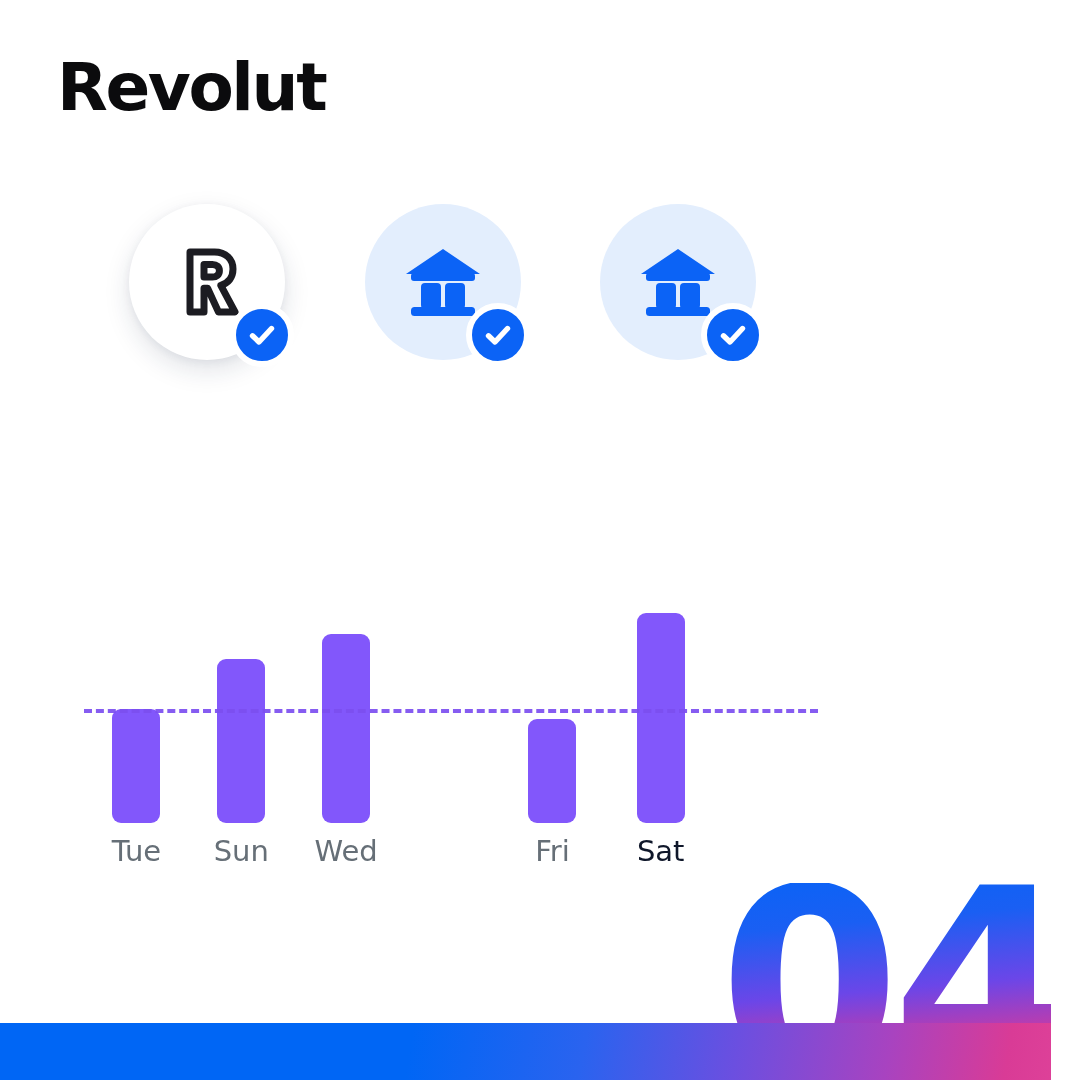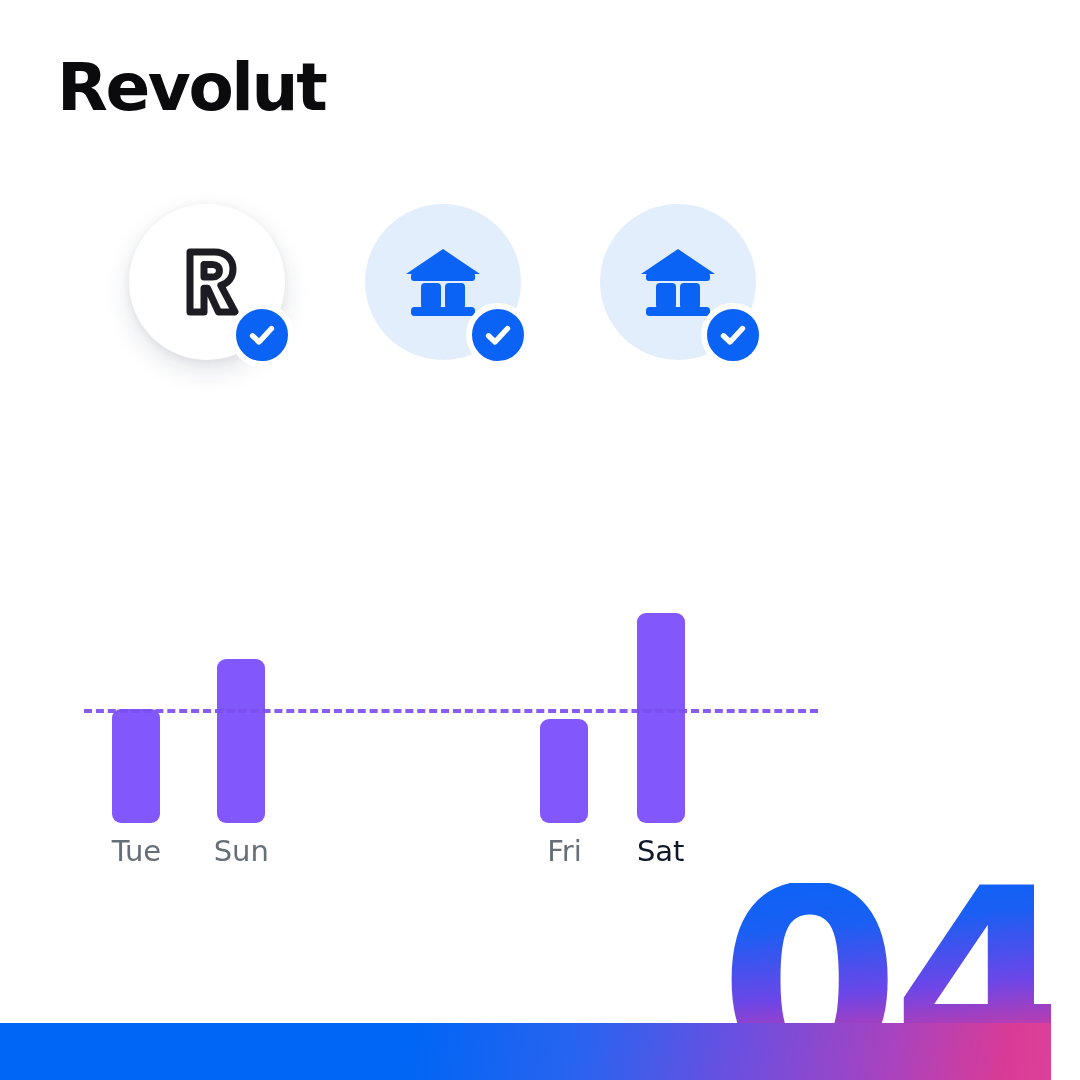--- a/index.html
+++ b/index.html
@@ -236,21 +236,25 @@
 
   <div id="plot">
       <div class="bar-slot" style="left: 0px; width: 104.857px;">
         <div class="bar" title="Mon" style="height: 114.179px; background: rgb(130, 87, 251);"></div>
         <div class="bar-label" style="color: rgb(102, 111, 119);">Tue</div>
       </div>
       <div class="bar-slot" style="left: 104.857px; width: 104.857px;">
         <div class="bar" title="Tue" style="height: 163.821px; background: rgb(130, 87, 251);"></div>
         <div class="bar-label" style="color: rgb(102, 111, 119);">Sun</div>
       </div>
-      <div class="bar-slot" style="left: 428px; width: 104.857px;">
+      <div class="bar-slot" style="left: 209.714px; width: 104.857px;">
+        <div class="bar" title="Wed" style="height: 188.643px; background: rgb(130, 87, 251);"></div>
+        <div class="bar-label" style="color: rgb(102, 111, 119);">Wed</div>
+      </div>
+      <div class="bar-slot" style="left: 416px; width: 104.857px;">
         <div class="bar" title="Fri" style="height: 104.25px; background: rgb(130, 87, 251);"></div>
         <div class="bar-label" style="color: rgb(102, 111, 119);">Fri</div>
       </div>
       <div class="bar-slot" style="left: 524.286px; width: 104.857px;">
         <div class="bar" title="Sat" style="height: 210.486px; background: rgb(130, 87, 251);"></div>
         <div class="bar-label" style="color: #0f172a;">Sat</div>
       </div>
     </div>
   <div id="avg-line" style="top: 708.821px; border-top-color: rgb(124, 79, 240);"></div>
 

